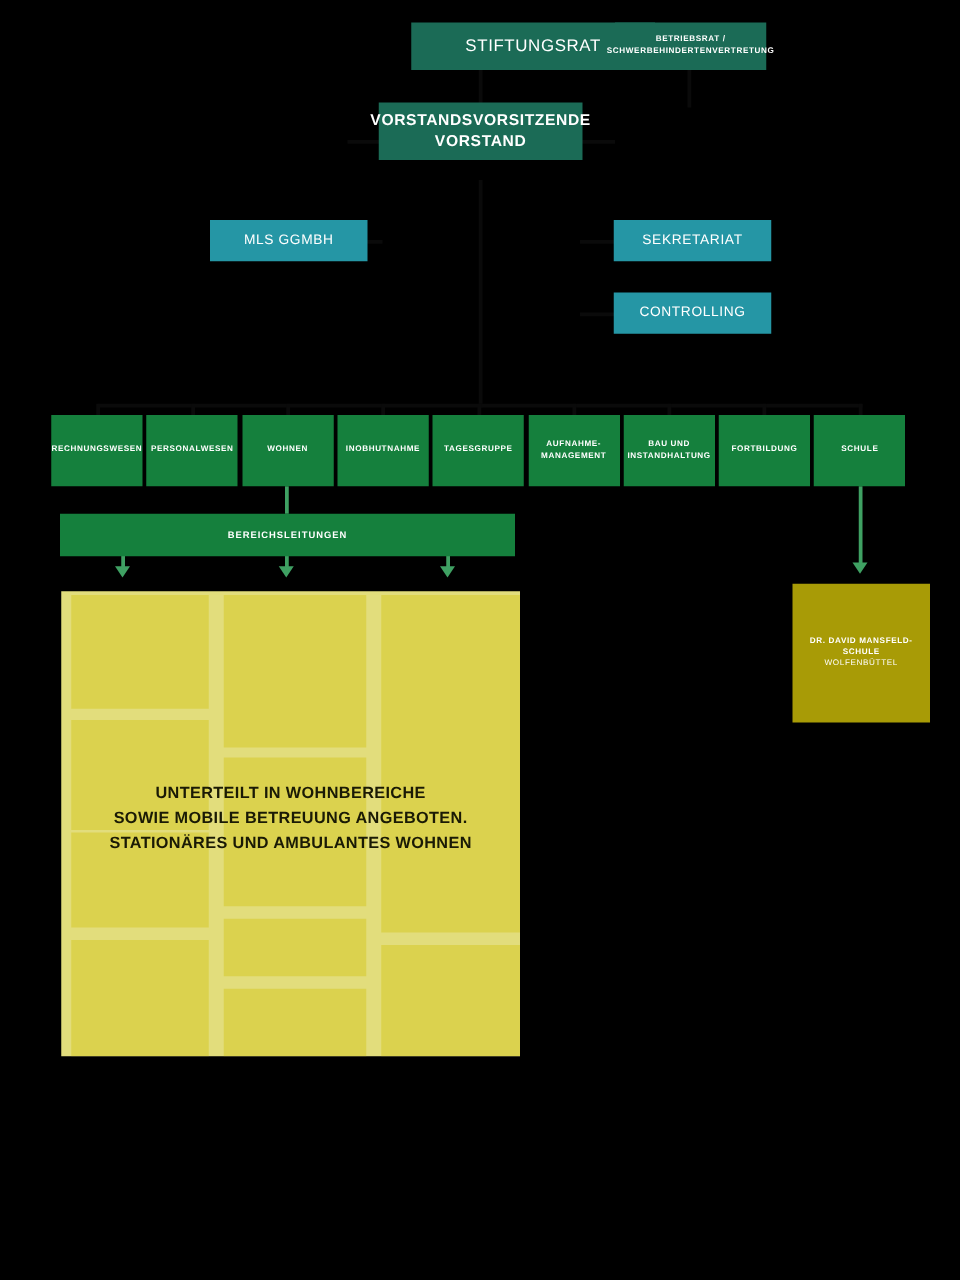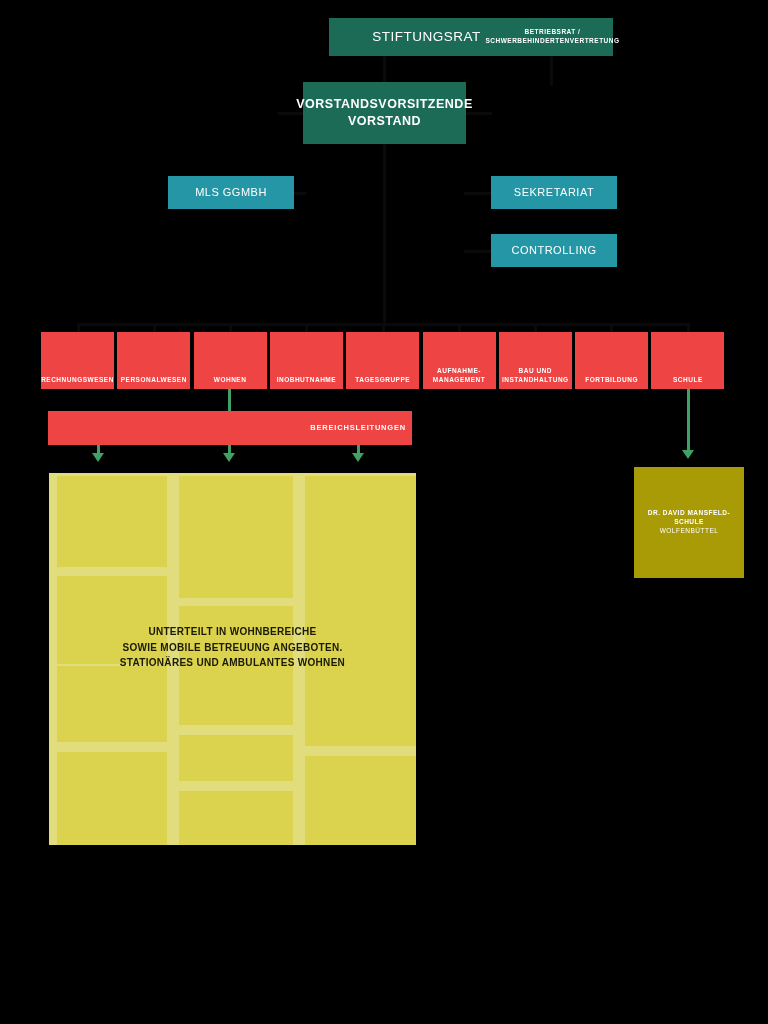--- a/index.html
+++ b/index.html
@@ -20,21 +20,21 @@
     align-items: center;
     justify-content: center;
     text-align: center;
     color: #ffffff;
     letter-spacing: 0.5px;
     line-height: 1.35;
     padding: 4px 6px;
   }
   .node-dark   { background: #1b6b56; }
   .node-teal   { background: #2596a5; }
-  .node-green  { background: #ef4444; justify-content: flex-end; }
+  .node-green  { background: #15803d; }
   .node-olive  { background: #a89b06; }
 
   .t13 { font-size: 13.5px; font-weight: 400; }
   .t12b{ font-size: 12.5px; font-weight: 700; }
   .t11 { font-size: 11px;  font-weight: 400; }
   .t65 { font-size: 6.5px; font-weight: 700; }
   .t75b{ font-size: 7.5px; font-weight: 700; }
 
   
   .conn {
@@ -55,21 +55,21 @@
     position: absolute;
     background: #e2dd7c;
     overflow: hidden;
   }
   .wcell { position: absolute; background: #dbd24e; }
   .wohnen-text {
     position: absolute;
     left: 0; right: 0;
     text-align: center;
     color: #1a1a05;
-    font-size: 10px;
+    font-size: 13px;
     font-weight: 700;
     line-height: 1.55;
     letter-spacing: 0.3px;
     z-index: 5;
   }
 </style>
 </head>
 <body>
 
 <div id="chart">
@@ -111,21 +111,21 @@
   <div class="node node-dark t13" style="left:303px; top:18px; width:195px; height:38px;margin-left:26px;">
     <span>STIFTUNGSRAT</span>
   </div>
 
   <div class="node node-dark" style="left:492px; top:18px; width:121px; height:38px; flex-direction:column;">
     <span class="t65">BETRIEBSRAT /</span>
     <span class="t65">SCHWERBEHINDERTENVERTRETUNG</span>
   </div>
 
 
-  <div class="node node-dark" style="left:303px; top:82px; width:163px; height:62px; flex-direction:column;">
+  <div class="node node-dark" style="left:303px; top:82px; width:163px; height:46px; flex-direction:column;">
     <span class="t12b">VORSTANDSVORSITZENDE</span>
     <span class="t12b">VORSTAND</span>
   </div>
 
 
   <div class="node node-teal t11" style="left:168px; top:176px; width:126px; height:33px;">
     <span>MLS GGMBH</span>
   </div>
 
   <div class="node node-teal t11" style="left:491px; top:234px; width:126px; height:33px;">

